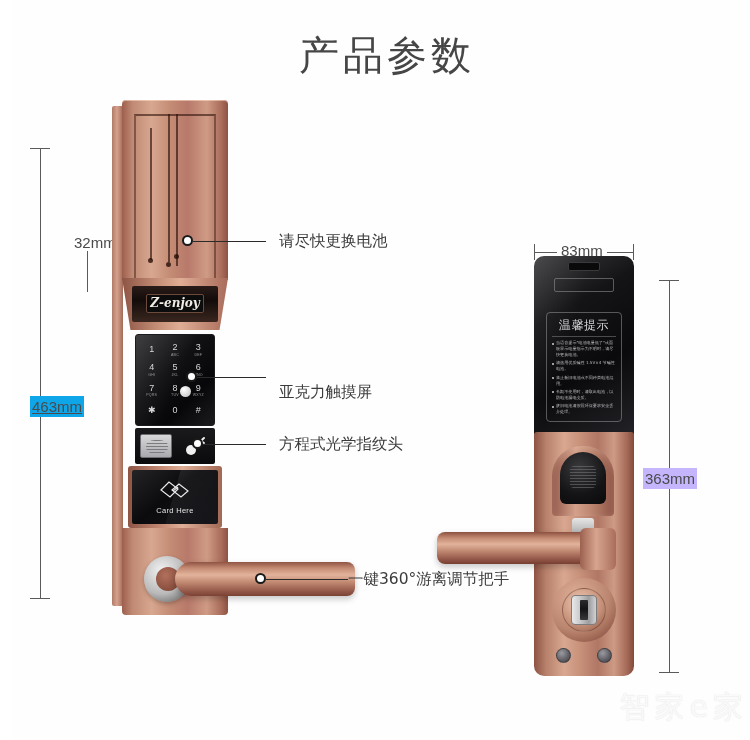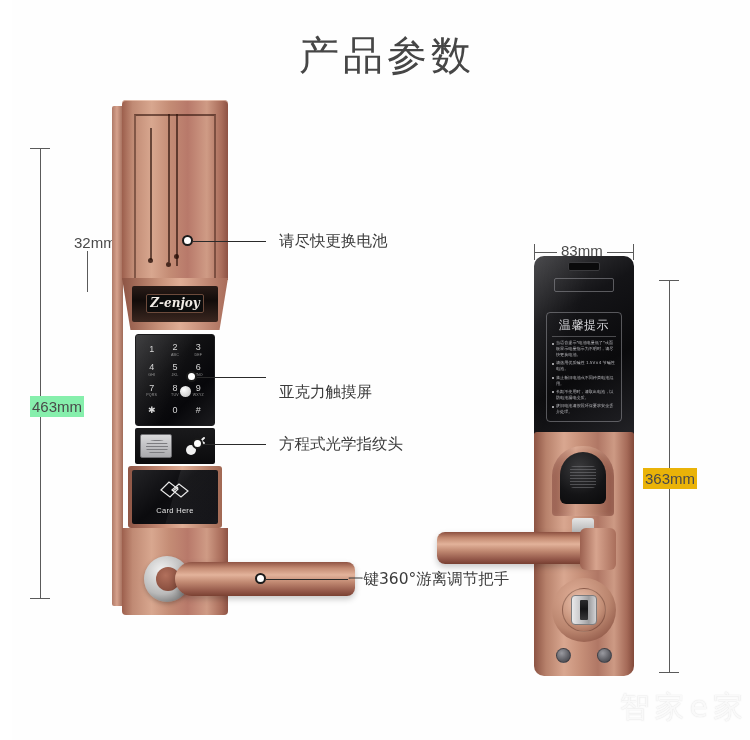--- a/index.html
+++ b/index.html
@@ -373,21 +373,21 @@
 </head>
 <body>
 
 <div id="page">
 
   <div id="title">产品参数</div>
 
   <div class="vline" style="left:28px;  top:148px; height:450px;"></div>
   <div class="tick-h" style="left:18px;  top:148px; width:20px;"></div>
   <div class="tick-h" style="left:18px;  top:598px; width:20px;"></div>
-  <div class="dim-label" style="left:18px; top:396px; background:#86efac; padding:2px 2px;">463mm</div>
+  <div class="dim-label" style="left:18px; top:396px; background:#0ea5e9; padding:2px 2px;text-decoration:underline;">463mm</div>
 
   <div class="vline" style="left:75px;  top:240px; height:52px;"></div>
   <div class="vline" style="left:103px; top:240px; height:52px;"></div>
   <div class="dim-label" style="left:60px; top:234px; background:#fefefe; padding:0 2px;">32mm</div>
 
   <div id="left-lock">
 
     <div id="left-edge"></div>
 
     <div id="slide-cover" class="copper">
@@ -508,21 +508,21 @@
   <div class="callout-text" style="left:336px; top:569px;">一键360°游离调节把手</div>
 
   <div class="hline" style="left:522px; top:252px; width:100px;"></div>
   <div class="tick-v" style="left:522px; top:244px; height:16px;"></div>
   <div class="tick-v" style="left:621px; top:244px; height:16px;"></div>
   <div class="dim-label" style="left:545px; top:242px; background:#fefefe; padding:0 4px;">83mm</div>
 
   <div class="vline" style="left:657px; top:280px; height:392px;"></div>
   <div class="tick-h" style="left:647px; top:280px; width:20px;"></div>
   <div class="tick-h" style="left:647px; top:672px; width:20px;"></div>
-  <div class="dim-label" style="left:631px; top:468px; background:#eab308; padding:2px 2px;">363mm</div>
+  <div class="dim-label" style="left:631px; top:468px; background:#c4b5fd; padding:2px 2px;">363mm</div>
 
   <div id="right-lock">
     <div id="r-top-black">
       <div class="gloss"></div>
     </div>
   </div>
 
   <div id="r-vent" style="left:556px; top:262px;"></div>
   <div id="r-battery-lid" style="left:542px; top:278px;"></div>
 

